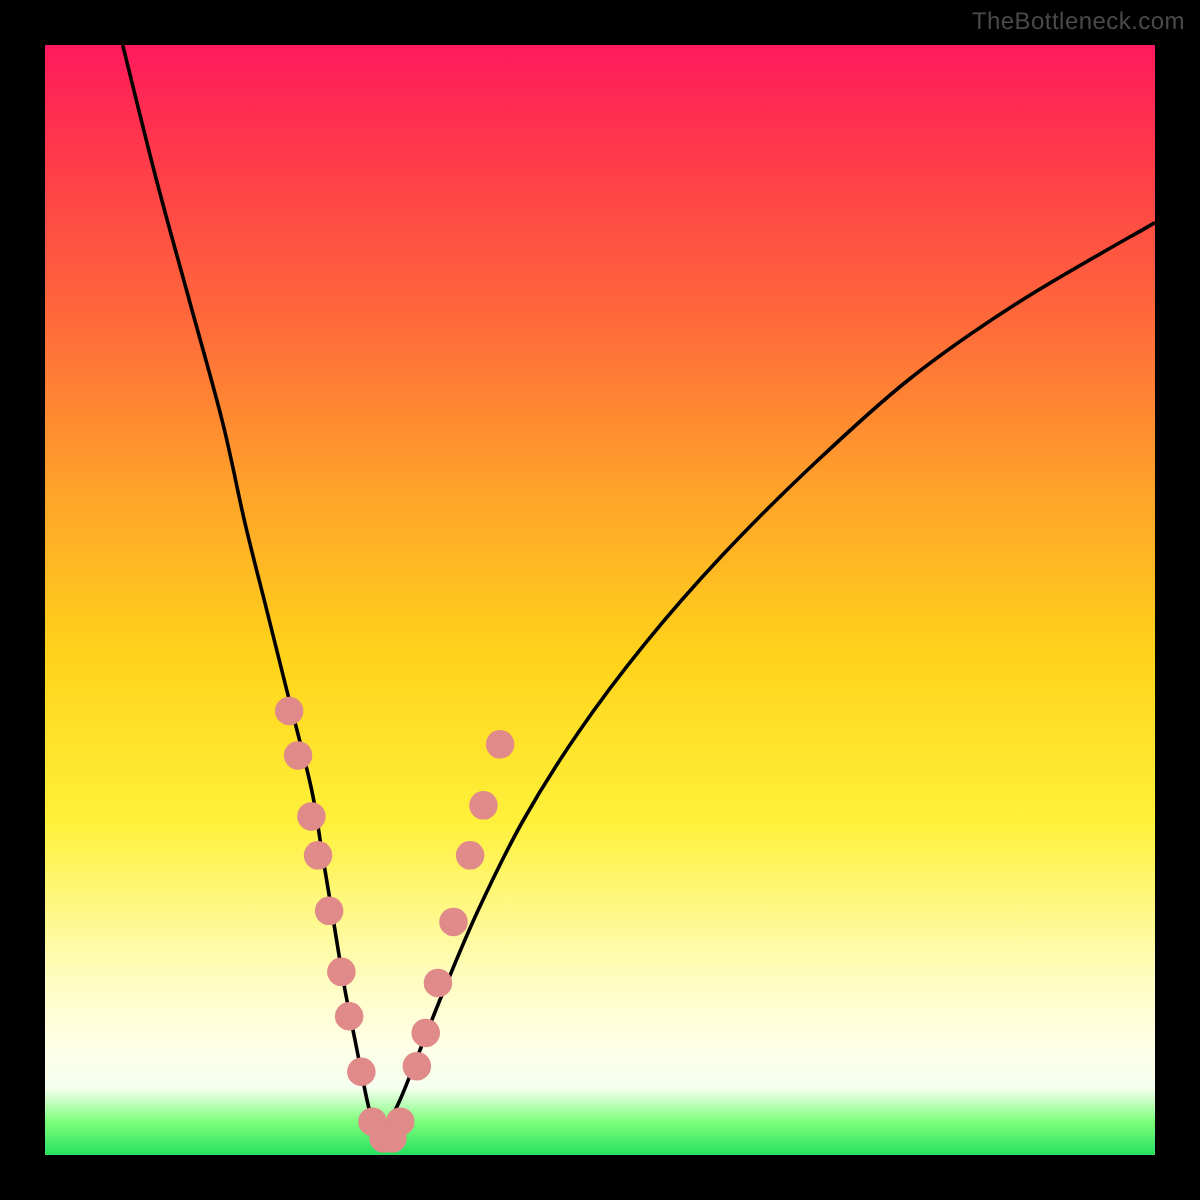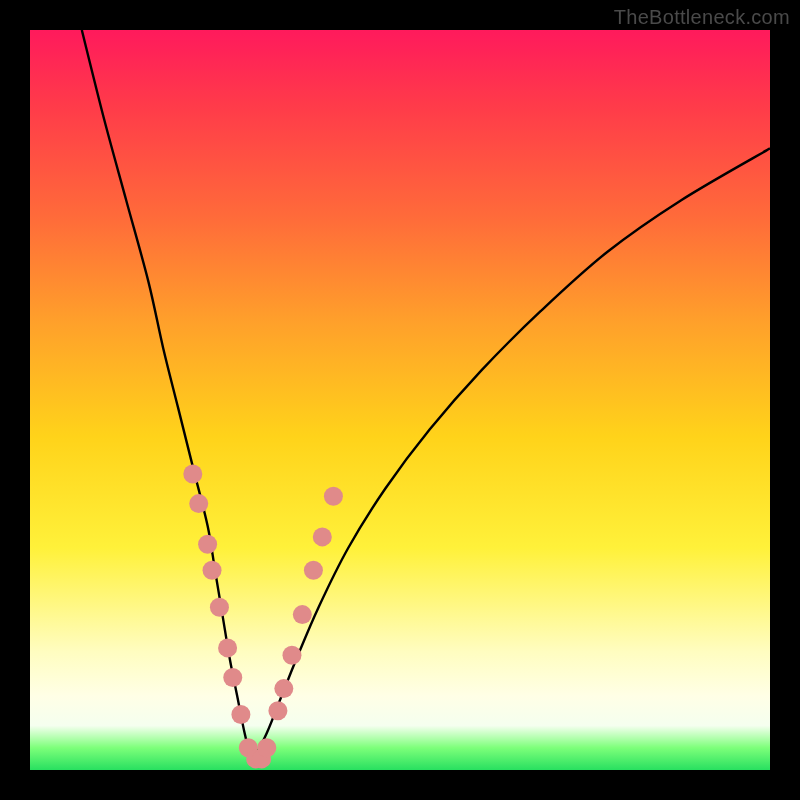--- a/index.html
+++ b/index.html
@@ -37,21 +37,21 @@
       #f5ffef 94%,
       #7dff7a 97%,
       #28e060 100%
     );
   }
   .watermark {
     position: absolute;
     top: 6px;
     right: 10px;
     color: #4a4a4a;
-    font-size: 20px;
+    font-size: 16px;
     font-weight: 500;
     letter-spacing: 0.3px;
     user-select: none;
   }
   svg.curves {
     position: absolute;
     left: 0; top: 0;
     width: 740px; height: 740px;
   }
 </style>

